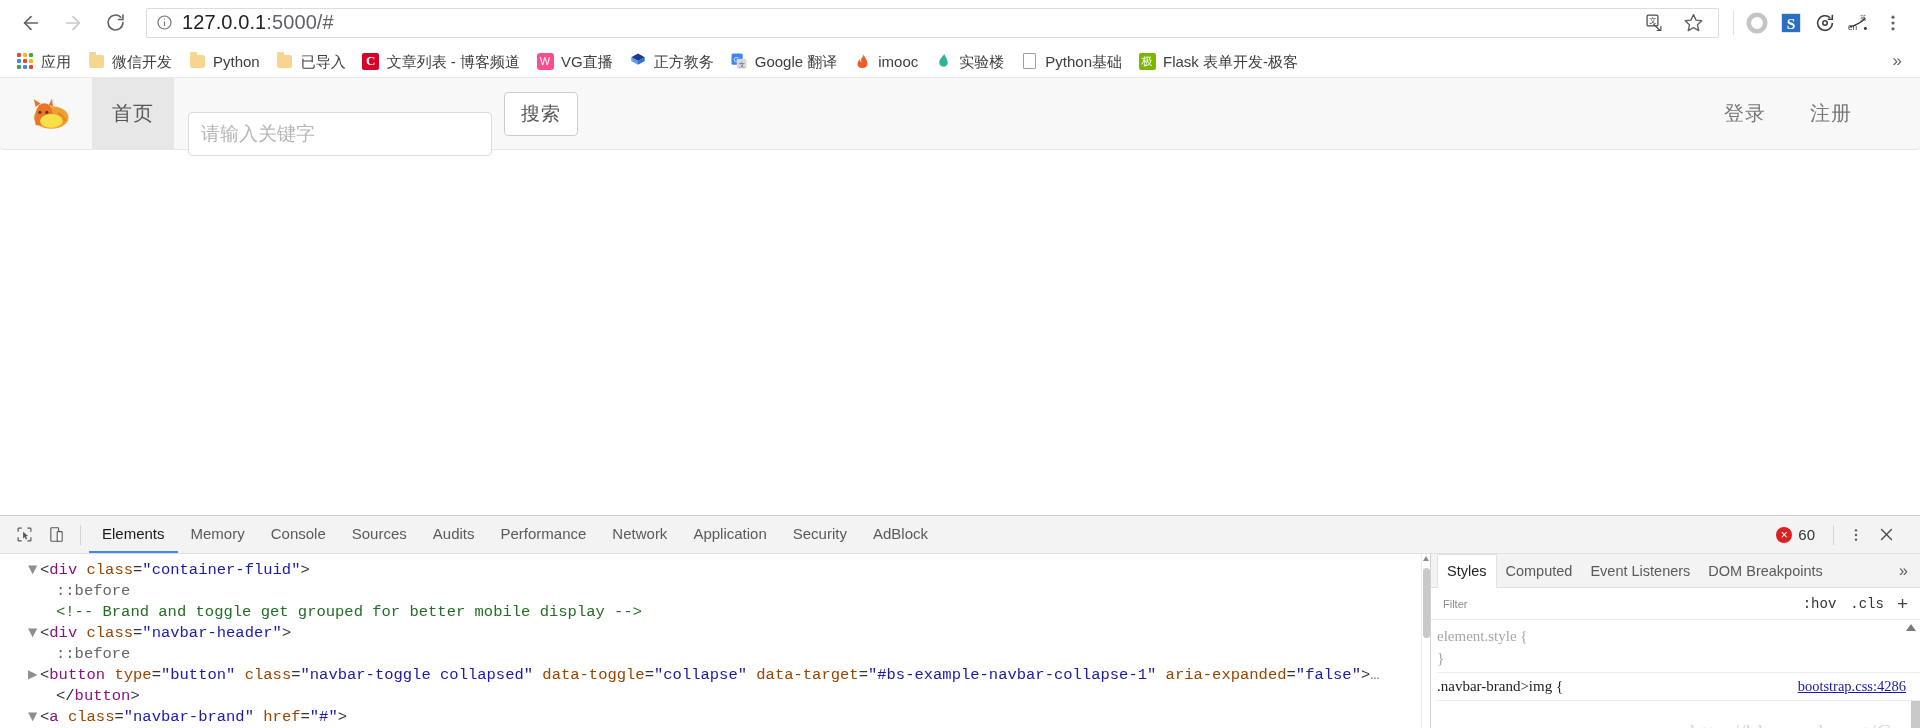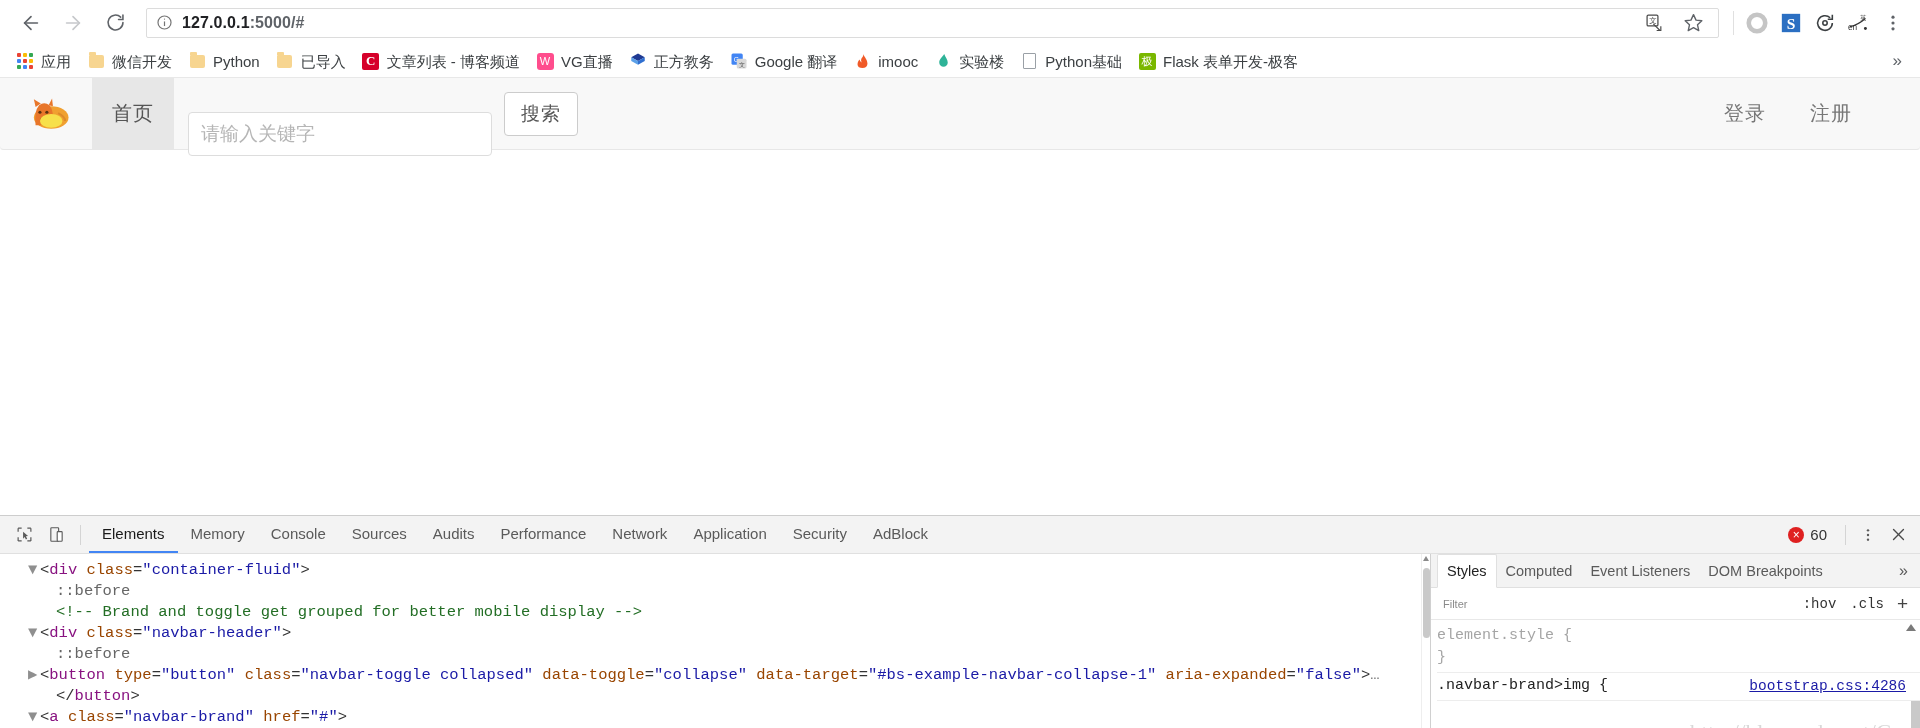--- a/index.html
+++ b/index.html
@@ -41,26 +41,25 @@
     min-width: 0;
   }
   .omnibox .info-icon {
     width: 18px; height: 18px;
     flex: 0 0 auto;
     margin-right: 9px;
     color: #757575;
     display: flex; align-items: center; justify-content: center;
   }
   .omnibox .url {
-    font-size: 16px;
+    font-size: 20px;
     color: #202124;
     white-space: nowrap;
     overflow: hidden;
     letter-spacing: 0.1px;
-    font-weight: bold;
   }
   .omnibox .url .host { color: #202124; }
   .omnibox .url .rest { color: #5f6368; }
   .omnibox-actions { display: flex; align-items: center; gap: 4px; margin-left: auto; flex: 0 0 auto; }
   .tb-icon {
     width: 34px; height: 34px;
     display: flex; align-items: center; justify-content: center;
     flex: 0 0 auto;
   }
   .ext-sep { width: 1px; height: 24px; background: #e0e0e0; margin: 0 6px; flex: 0 0 auto; }
@@ -185,21 +184,21 @@
     display: flex;
     flex-direction: column;
     font-size: 12px;
     color: #303942;
   }
   .dt-toolbar {
     height: 38px;
     display: flex;
     align-items: center;
     border-bottom: 1px solid #e0e0e0;
-    padding: 0 4px 0 8px;
+    padding: 0 16px 0 8px;
     background: #f3f3f3;
     flex: 0 0 auto;
   }
   .dt-tool-icon {
     width: 32px; height: 30px;
     display: flex; align-items: center; justify-content: center;
     color: #5a5a5a;
     flex: 0 0 auto;
   }
   .dt-vsep { width: 1px; height: 20px; background: #d4d4d4; margin: 0 8px; flex: 0 0 auto; }
@@ -316,21 +315,21 @@
   .sp-plus { font-size: 19px; color: #444; padding: 0 6px; line-height: 1; }
   .sp-rules {
     flex: 1 1 auto;
     overflow: hidden;
     font-family: "Liberation Mono", monospace;
     font-size: 15px;
     line-height: 22px;
     padding: 3px 0 0 6px;
     position: relative;
   }
-  .rule-block { padding: 2px 0 3px 0; border-bottom: 1px solid #ededed; position: relative; }
+  .rule-block { padding: 2px 0 3px 0; border-bottom: 1px solid #ededed; position: relative; font-family: Liberation Serif, serif; }
   .rule-head { white-space: pre; display: flex; }
   .sel-muted { color: #a5a5a5; }
   .sel-normal { color: #222; }
   .src-link {
     position: absolute; right: 14px; top: 2px;
     color: #1a1aa6; text-decoration: underline;
     font-size: 14.5px;
     text-align: center;
   }
   .sp-scroll-arrow {

